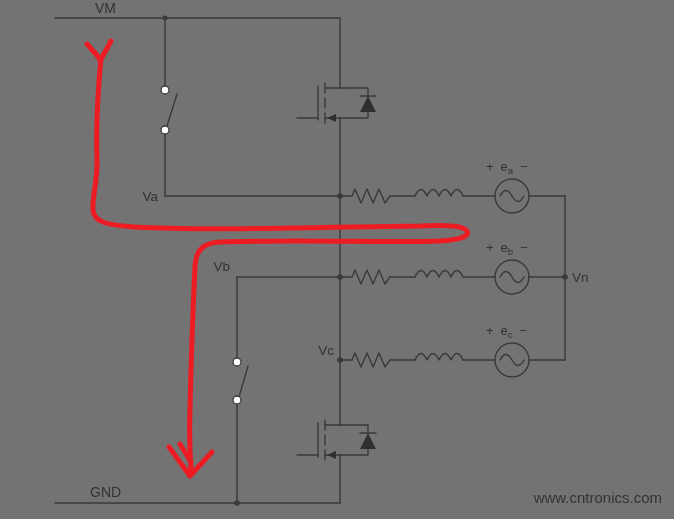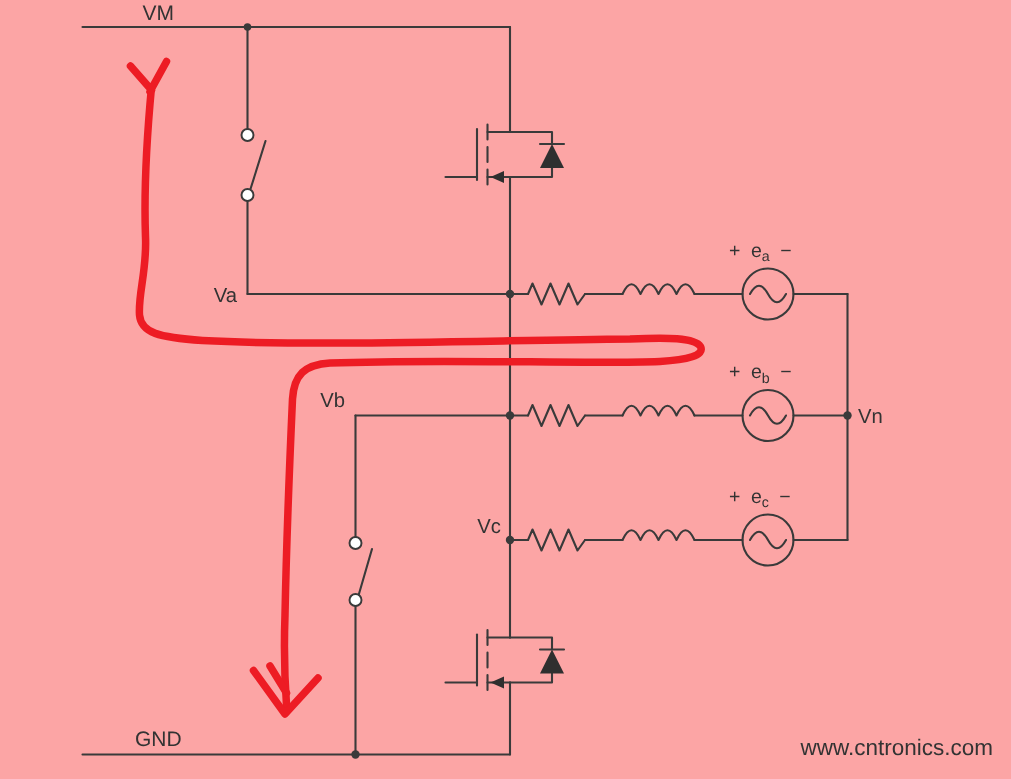--- a/index.html
+++ b/index.html
@@ -1,19 +1,19 @@
 <!DOCTYPE html>
 <html><head>
 <meta charset="utf-8">
 <style>
   html,body{margin:0;padding:0;background:#fff;}
   .stage{
     position:relative;
     width:674px;height:519px;
-    background:#fca5a5;
+    background:#737373;
     font-family:"Liberation Sans",sans-serif;
     overflow:hidden;
   }
   svg text{font-family:"Liberation Sans",sans-serif;fill:#333;}
   .wire{stroke:#3a3a3a;stroke-width:1.4;fill:none;stroke-linecap:round;}
   .sym{stroke:#3a3a3a;stroke-width:1.4;fill:none;stroke-linecap:round;stroke-linejoin:round;}
   .filled{fill:#2f2f2f;stroke:none;}
   .dot{fill:#3a3a3a;stroke:none;}
   .contact{fill:#ffffff;stroke:#3a3a3a;stroke-width:1.3;}
   .redline{fill:none;stroke:#ed1c24;stroke-width:5;stroke-linecap:round;stroke-linejoin:round;}

